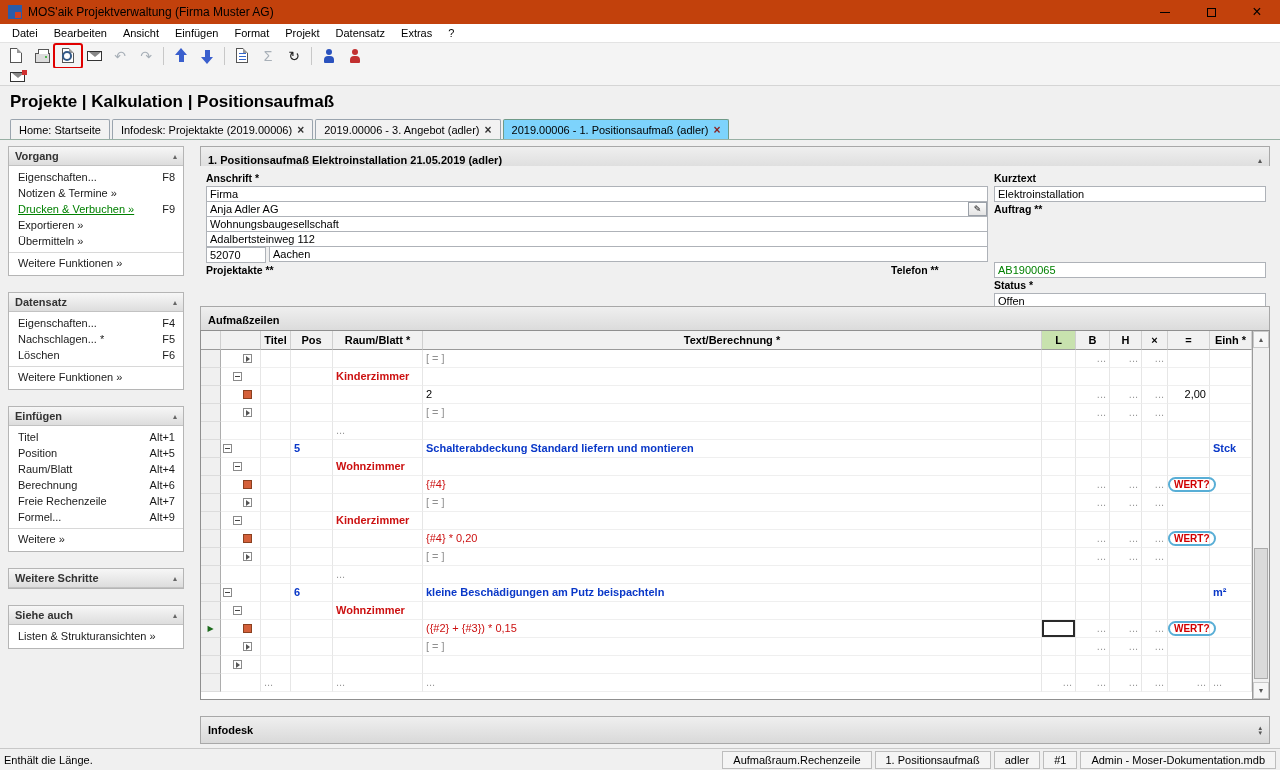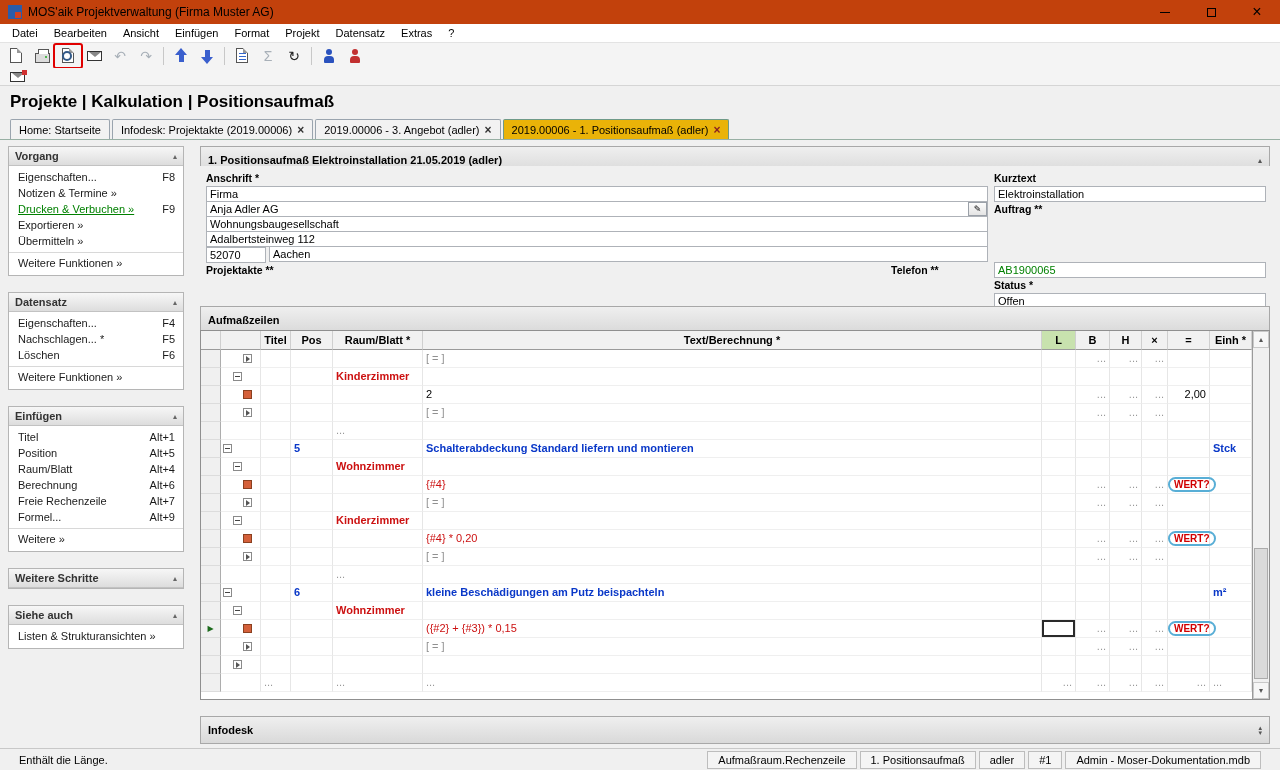--- a/index.html
+++ b/index.html
@@ -45,21 +45,21 @@
 .icon-arrow.down::before{content:"";position:absolute;bottom:0;left:1px;width:0;height:0;border-left:6px solid transparent;border-right:6px solid transparent;border-top:7px solid #3a5fcd;}
 .icon-arrow.down::after{content:"";position:absolute;top:2px;left:4.5px;width:5px;height:7px;background:#3a5fcd;}
 .icon-person{width:12px;height:16px;position:relative;color:#2a52be;}
 .icon-person::before{content:"";position:absolute;top:1px;left:3px;width:6px;height:6px;border-radius:50%;background:currentColor;}
 .icon-person::after{content:"";position:absolute;bottom:1px;left:1px;width:10px;height:7px;border-radius:4px 4px 1px 1px;background:currentColor;}
 
 
 .pagetitle{position:absolute;top:86px;left:0;right:0;height:31px;line-height:31px;padding-left:10px;font-size:17px;font-weight:bold;background:#f0f0f0;}
 .tabbar{position:absolute;top:117px;left:0;right:0;height:23px;display:flex;align-items:flex-end;padding-left:10px;background:#f0f0f0;border-bottom:1px solid #98b0a4;}
 .tab{height:20px;border:1px solid #9aa4ae;border-bottom:none;background:#f2f2f2;padding:0 8px;display:flex;align-items:center;gap:5px;margin-right:2px;border-radius:2px 2px 0 0;white-space:nowrap;}
-.tab.active{background:#eab308;border-color:#6f9a88;}
+.tab.active{background:#7dd3fc;border-color:#6f9a88;}
 .tab-close{font-size:12px;color:#333;font-weight:bold;}
 .tab.active .tab-close{color:#8a2222;}
 
 
 .sidebar{position:absolute;left:8px;top:146px;width:176px;bottom:30px;overflow:hidden;}
 .sb-section{background:#fff;border:1px solid #b5b5b5;margin-bottom:16px;}
 .sb-hdr{height:19px;background:linear-gradient(#f7f7f7,#dddddd);border-bottom:1px solid #c2c2c2;display:flex;align-items:center;padding:0 6px;font-weight:bold;color:#333;}
 .sb-arrow{margin-left:auto;font-size:8px;color:#666;}
 .sb-body{padding:3px 0 4px;}
 .sb-item{display:flex;padding:2px 8px 1px 9px;line-height:13px;color:#1a1a1a;}
@@ -121,21 +121,21 @@
 .g-cell.wert-cell{overflow:visible;text-align:center;padding:0;}
 .wert{display:inline-block;border:2px solid #58aed6;border-radius:9px;color:#d00000;font-weight:bold;font-size:10px;line-height:11px;padding:0 4px;margin-top:1px;}
 .sel-cell{box-shadow:inset 0 0 0 2px #2a2a2a;background:#fff;}
 .vscroll{position:absolute;top:0;right:0;width:17px;bottom:0;background:#f0f0f0;border-left:1px solid #9a9a9a;}
 .vs-btn{position:absolute;left:0;right:0;height:17px;text-align:center;line-height:16px;font-size:8px;color:#555;border:1px solid #c8c8c8;background:#f6f6f6;}
 .vs-btn.up{top:0;}
 .vs-btn.down{bottom:0;}
 .vs-thumb{position:absolute;left:1px;right:1px;top:217px;height:131px;background:#dadada;border:1px solid #ababab;}
 
 
-.statusbar{position:absolute;left:0;right:0;bottom:0;height:22px;background:#f0f0f0;border-top:1px solid #c8c8c8;display:flex;align-items:center;padding:0 19px;}
+.statusbar{position:absolute;left:0;right:0;bottom:0;height:22px;background:#f0f0f0;border-top:1px solid #c8c8c8;display:flex;align-items:center;padding:0 4px;}
 .status-segments{margin-left:auto;display:flex;}
 .status-seg{border:1px solid #bdbdbd;margin-left:3px;padding:0 10px;line-height:16px;background:#f4f4f4;white-space:nowrap;}
 </style>
 </head>
 <body>
 
 <div class="titlebar">
   <div class="app-icon"></div>
   <div class="title-text">MOS'aik Projektverwaltung (Firma Muster AG)</div>
   <div class="win-controls">

